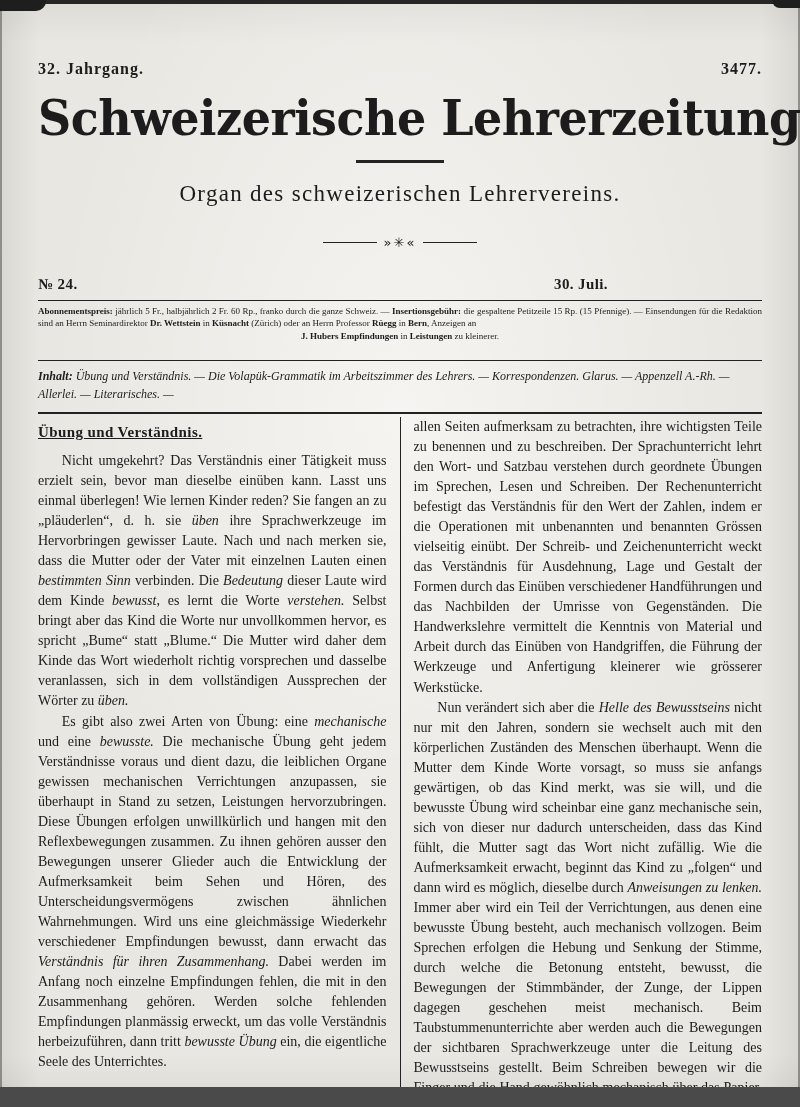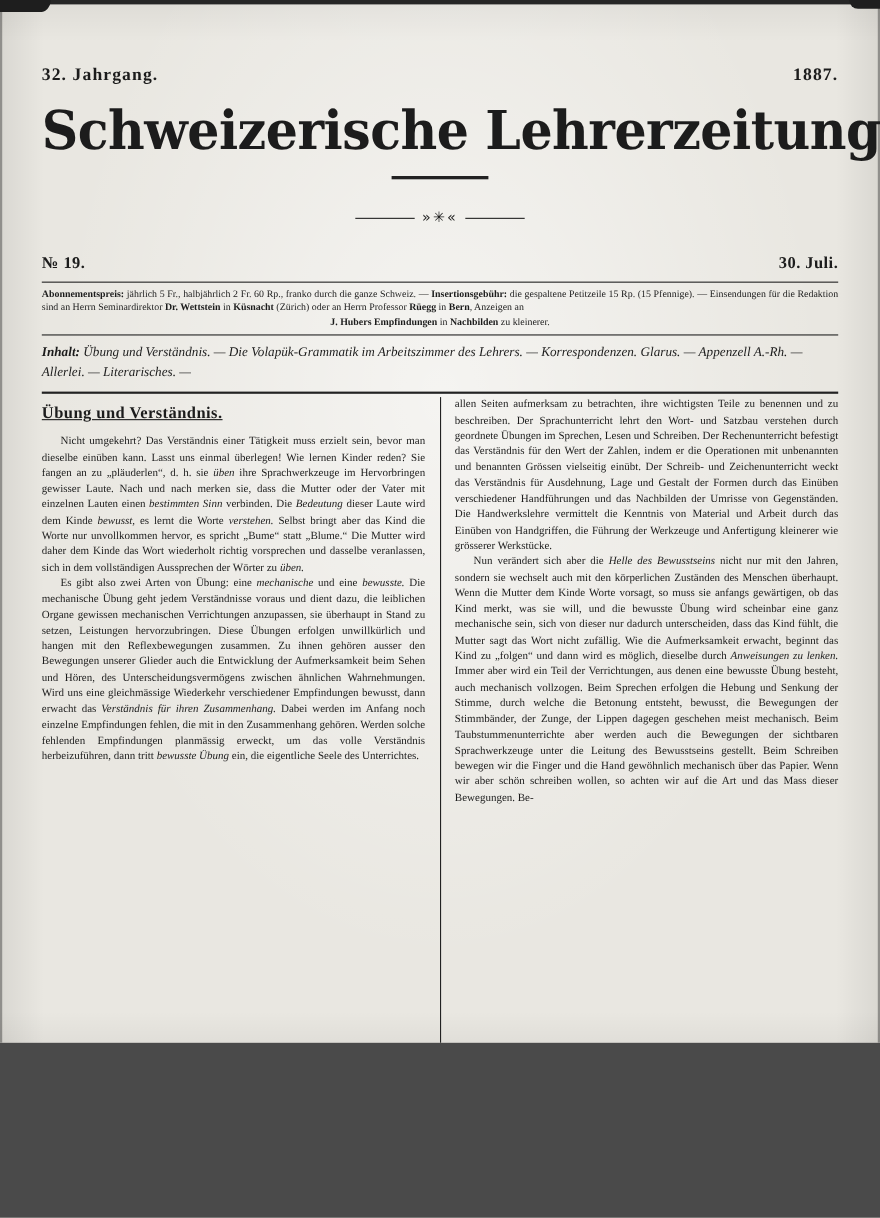--- a/index.html
+++ b/index.html
@@ -5,21 +5,21 @@
   * { box-sizing: border-box; }
   html, body { margin: 0; padding: 0; }
   body {
     background: #4a4a4a;
     font-family: "Liberation Serif", "DejaVu Serif", serif;
     color: #1c1c1c;
   }
   .page {
     position: relative;
     width: 800px;
-    height: 948px;
+    height: 1087px;
     margin: 0 auto;
     padding: 0 38px;
     overflow: hidden;
     background-color: #e9e7e1;
     background-image:
       radial-gradient(ellipse at 50% 38%, rgba(255,255,255,0.55), rgba(255,255,255,0) 62%),
       linear-gradient(90deg, rgba(0,0,0,0.07), rgba(0,0,0,0) 5%, rgba(0,0,0,0) 95%, rgba(0,0,0,0.07)),
       linear-gradient(180deg, rgba(0,0,0,0.05), rgba(0,0,0,0) 4%, rgba(0,0,0,0) 97%, rgba(0,0,0,0.04));
   }
   
@@ -48,84 +48,85 @@
   .orn-line { width:54px; border-top:1.5px solid #222; }
   .orn-glyph { font-size:13px; letter-spacing:2px; font-family:"DejaVu Sans",sans-serif; }
 
   .issue-row {
     display:flex; align-items:baseline; margin-top:26px;
     font-weight:bold; font-size:15px; letter-spacing:0.4px;
     padding-bottom:7px; border-bottom:1.5px solid #222;
   }
   .issue-row .cell { flex:1 1 0; }
   .issue-row .center { text-align:center; }
-  .issue-row .right { text-align:right; }
+  .issue-row .right { text-align:center; }
 
-  .imprint { padding:4px 0 6px; border-bottom:1px solid #222; }
+  .imprint { padding:4px 0 18px; border-bottom:1px solid #222; }
   .imprint p { margin:0; font-size:9px; line-height:1.4; text-align:justify; text-indent:0; }
   .imprint .imprint-last p { text-align:center; }
 
   .contents { padding:6px 0 9px; border-bottom:2px solid #222;font-style:italic; }
   .contents p { margin:0; font-size:12px; line-height:1.5; text-indent:0; text-align:left; }
 
   .columns { display:flex; align-items:stretch; margin-top:3px; min-height:655px; }
   .col { flex:1 1 0; }
   .col-left  { padding-right:13px; }
   .col-right { padding-left:13px; border-left:1px solid #222; }
 
   .article-heading {
     font-weight:bold; font-size:15px;
     letter-spacing:0.4px; margin:7px 0 10px;text-decoration:underline;
   }
   .body-text p {
-    margin:0; font-size:10px; line-height:1.43;
+    margin:0; font-size:14px; line-height:1.43;
     text-align:justify; text-indent:1.7em;
     hyphens:auto; -webkit-hyphens:auto;
   }
   .body-text p.no-indent { text-indent:0; }
 
   .footer-mark { text-align:center; margin-top:8px; font-size:12px; }
 </style>
 </head>
 <body>
 
 <div class="page">
   <div class="edge-top"></div>
   <div class="edge-left"></div>
   <div class="edge-right"></div>
   <div class="corner-tl"></div>
   <div class="corner-tr"></div>
 
   <div class="header-row">
     <span>32. Jahrgang.</span>
-    <span>1887.</span>
+    <span>3477.</span>
   </div>
 
   <div class="newspaper-title">Schweizerische Lehrerzeitung.</div>
 
   <hr class="title-rule">
 
+  <div class="newspaper-subtitle">Organ des schweizerischen Lehrervereins.</div>
 
   <div class="ornament">
     <span class="orn-line"></span>
     <span class="orn-glyph">»✳«</span>
     <span class="orn-line"></span>
   </div>
 
   <div class="issue-row">
-    <span class="cell">№ 19.</span>
+    <span class="cell">№ 24.</span>
     <span class="cell right">30. Juli.</span>
   </div>
 
   <div class="imprint">
     <div>
         <p class="no-indent"><b>Abonnementspreis:</b><span> jährlich 5 Fr., halbjährlich 2 Fr. 60 Rp., franko durch die ganze Schweiz. — </span><b>Insertionsgebühr:</b><span> die gespaltene Petitzeile 15 Rp. (15 Pfennige). — Einsendungen für die Redaktion sind an Herrn Seminardirektor </span><b>Dr. Wettstein</b><span> in </span><b>Küsnacht</b><span> (Zürich) oder an Herrn Professor </span><b>Rüegg</b><span> in </span><b>Bern</b><span>, Anzeigen an</span></p>
       </div>
     <div class="imprint-last">
-        <p class="no-indent"><b>J. Hubers Empfindungen</b><span> in </span><b>Nachbilden</b><span> zu kleinerer.</span></p>
+        <p class="no-indent"><b>J. Hubers Empfindungen</b><span> in </span><b>Leistungen</b><span> zu kleinerer.</span></p>
       </div>
   </div>
 
   <div class="contents">
       <p class="no-indent"><b>Inhalt:</b><span> Übung und Verständnis. — Die Volapük-Grammatik im Arbeitszimmer des Lehrers. — Korrespondenzen. Glarus. — Appenzell A.-Rh. — Allerlei. — Literarisches. —</span></p>
     </div>
 
   <div class="columns">
     <div class="col col-left body-text">
       <div class="article-heading">Übung und Verständnis.</div>

